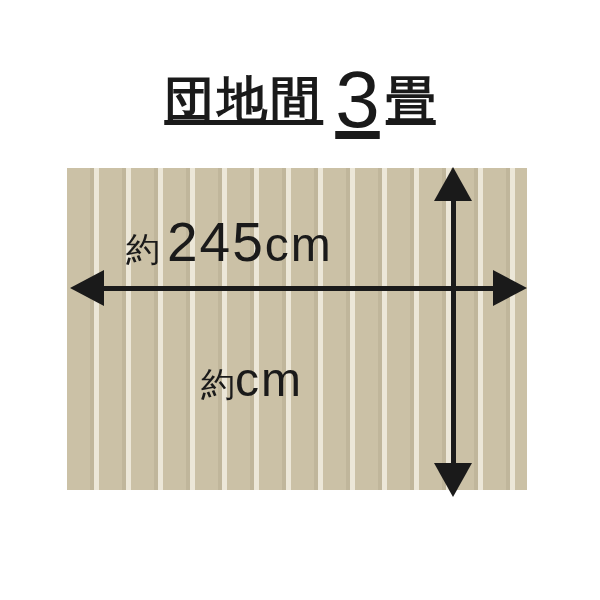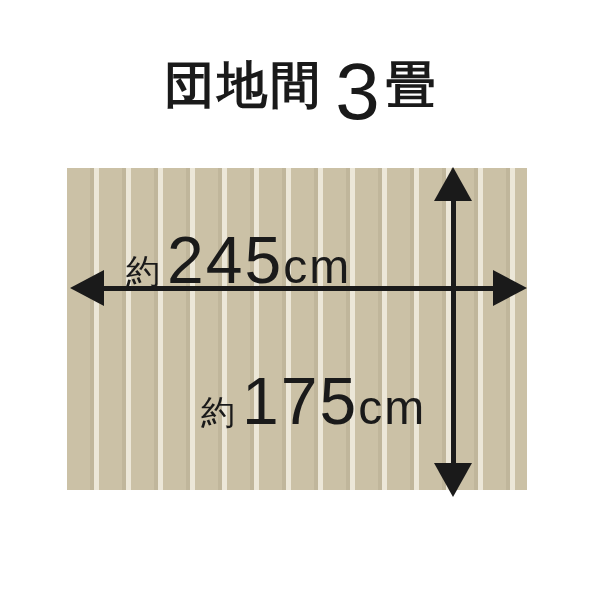--- a/index.html
+++ b/index.html
@@ -14,27 +14,28 @@
     width: 600px; height: 600px;
     background: var(--background);
     font-family: "Liberation Sans", "DejaVu Sans", sans-serif;
     overflow: hidden;
   }
   .stage { position: relative; width: 600px; height: 600px; }
 
   
   .title {
     position: absolute;
-    left: 0; top: 52px;
+    left: 0; top: 60px;
     width: 100%;
     display: flex;
     justify-content: center;
-    align-items: flex-start;
+    align-items: center;
     color: var(--ink);
     white-space: nowrap;
+    text-decoration: underline;
   }
   .title .room-type {
     font-size: 50px;
     font-weight: bold;
     letter-spacing: 3px;
   }
   .title .size-value {
     font-size: 80px;
     font-weight: normal;
     margin-left: 12px;
@@ -122,25 +123,24 @@
     align-items: baseline;
     color: var(--ink);
     white-space: nowrap;
     line-height: 1;
   }
   .dim-label .approx {
     font-size: 34px;
     font-weight: normal;
   }
   .dim-label .value {
-    font-size: 66px;
+    font-size: 55px;
     font-weight: normal;
     letter-spacing: 2px;
     margin-left: 7px;
-    margin-top: 12px;
   }
   .dim-label .unit {
     font-size: 48px;
     font-weight: normal;
     letter-spacing: 2px;
   }
   .dim-width  { left: 126px; top: 215px; }
   .dim-height { left: 201px; top: 356px; }
 </style>
 </head>
@@ -169,17 +169,16 @@
   </div>
 
   <div class="dim-label dim-width">
     <span class="approx">約</span>
     <span class="value">245</span>
     <span class="unit">cm</span>
   </div>
 
   <div class="dim-label dim-height">
     <span class="approx">約</span>
-    <span class="value">175</span>
     <span class="unit">cm</span>
   </div>
 
 </div>
 
 </body></html>

